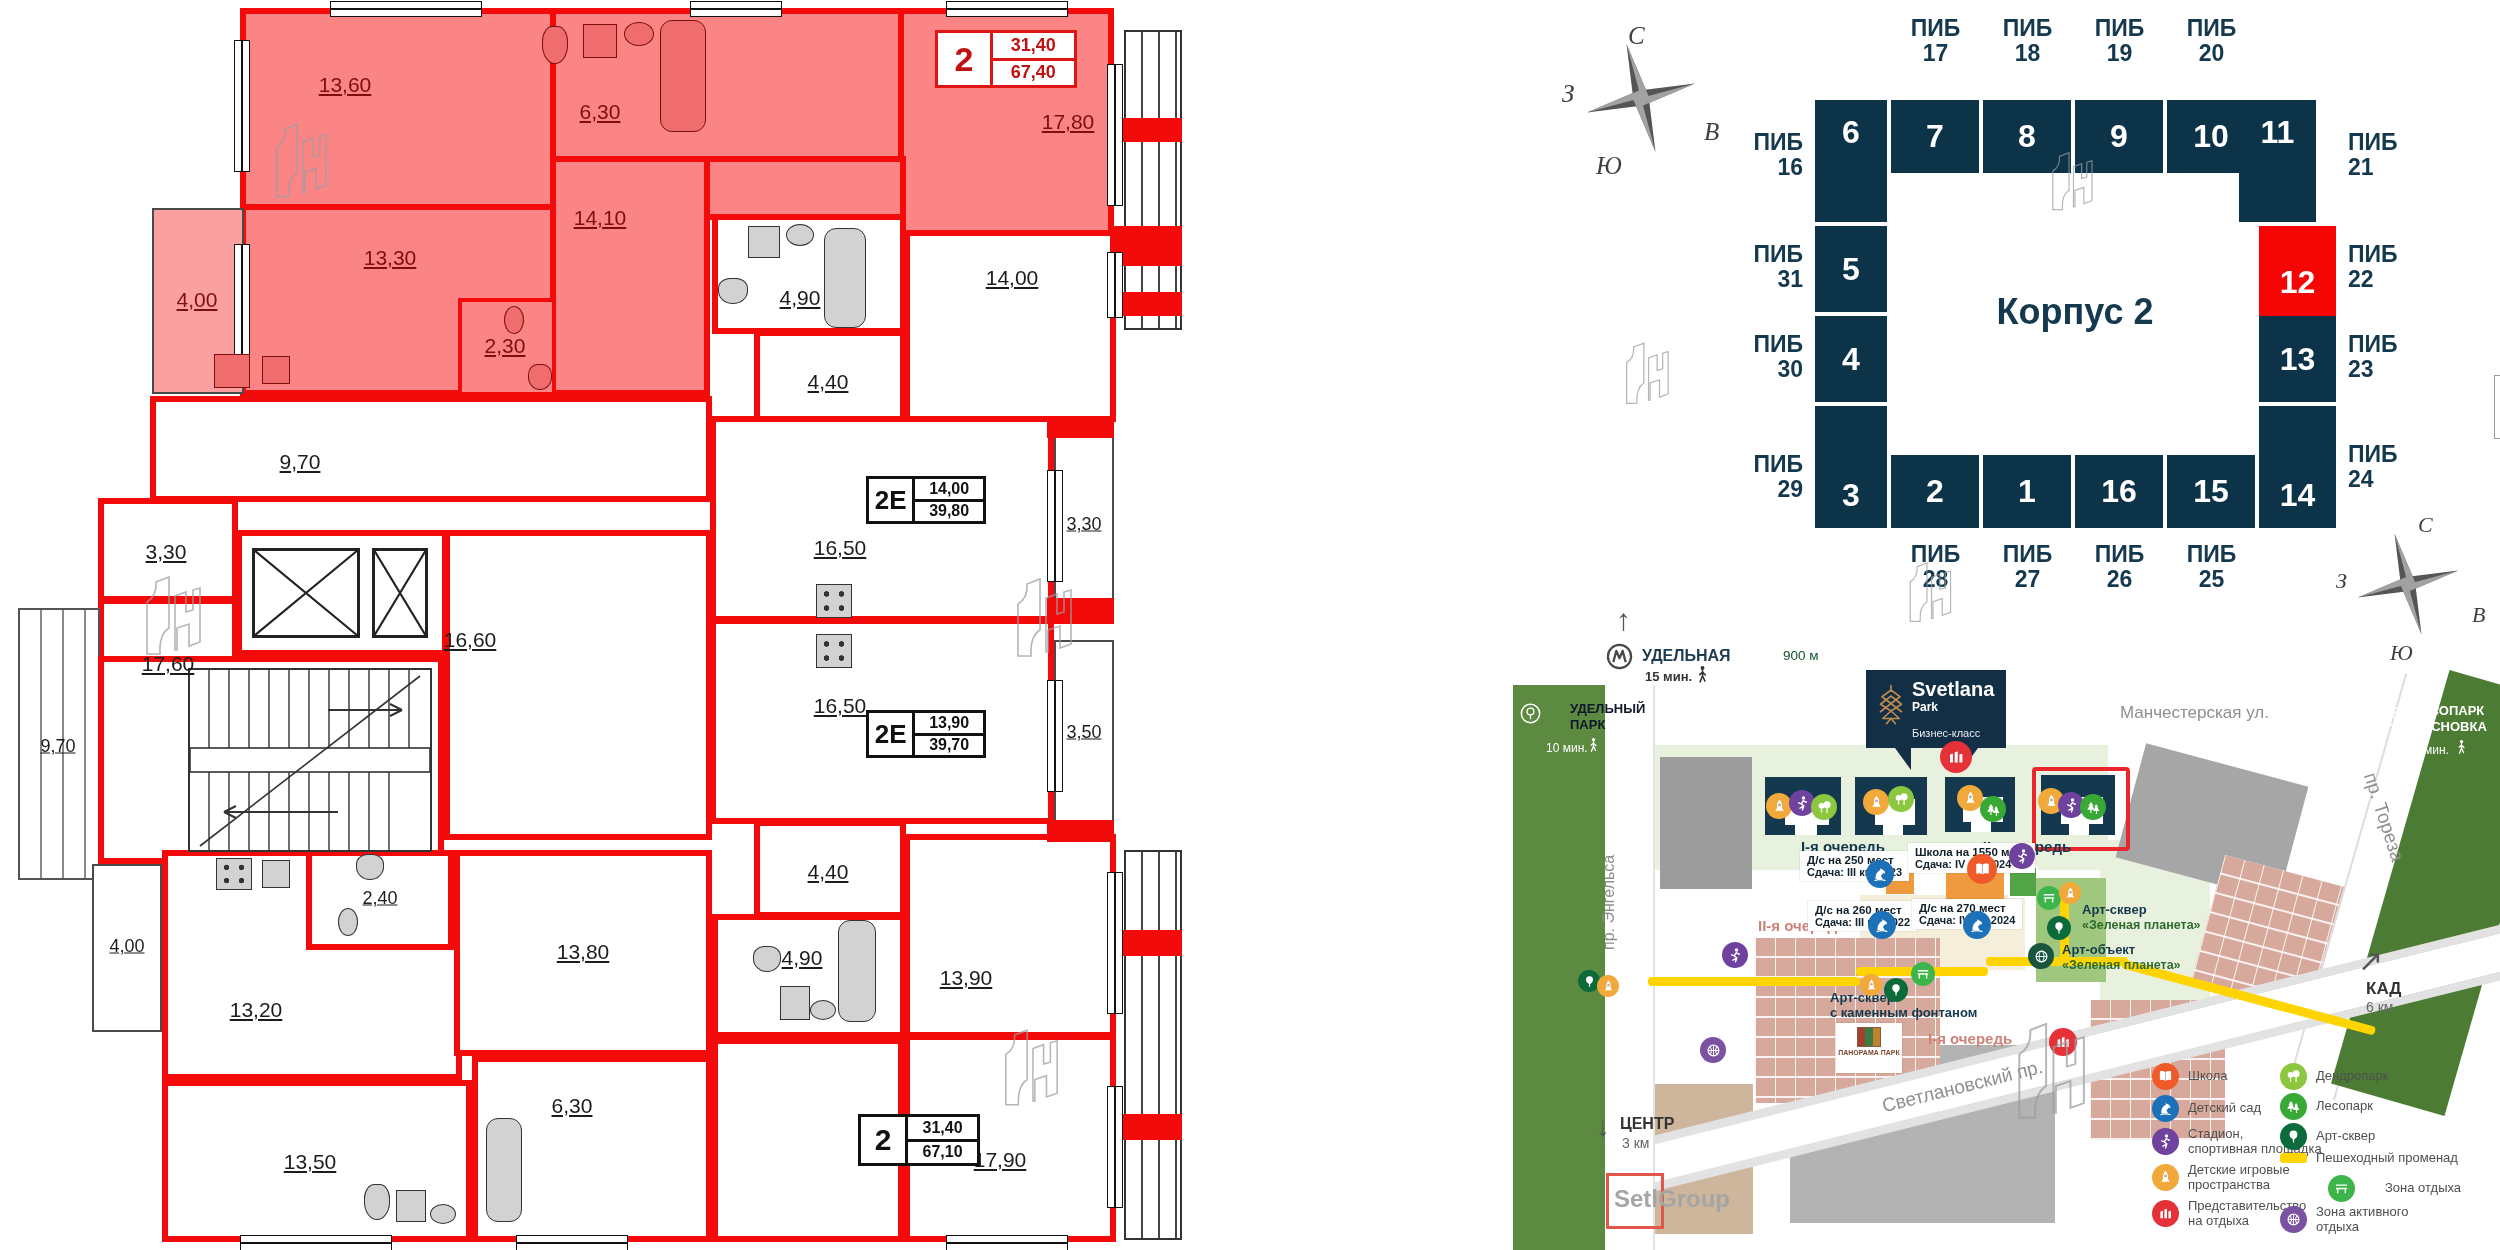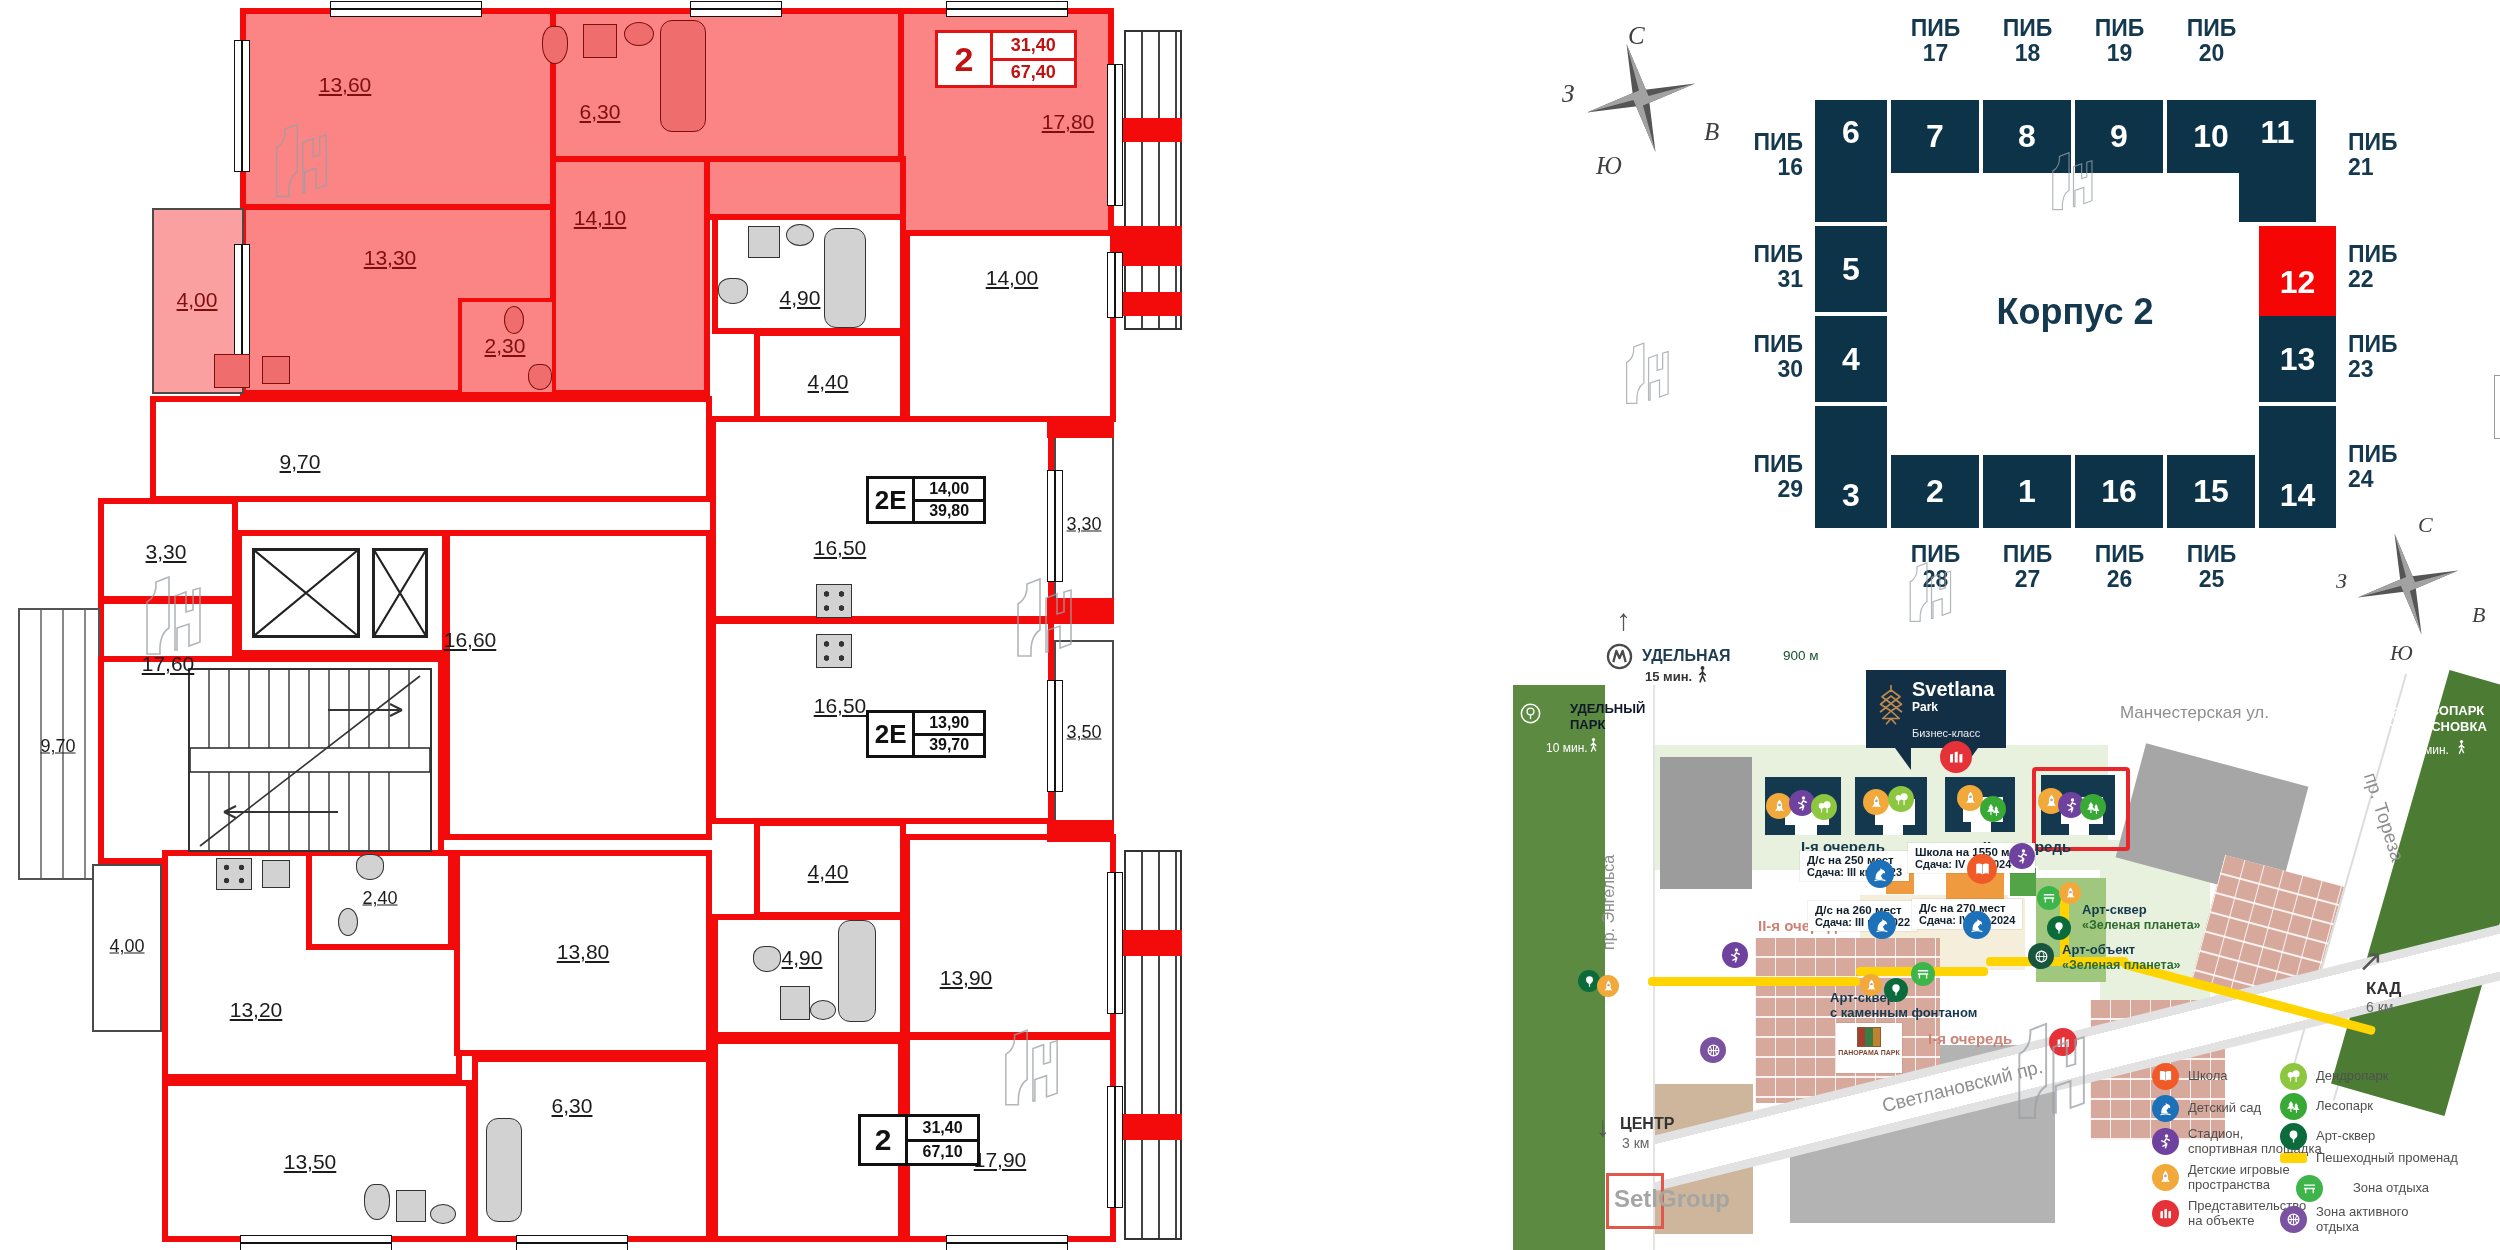--- a/index.html
+++ b/index.html
@@ -812,21 +812,21 @@
         </span>
       </div>
     <div class="legrow" style="left:652px;top:604px;">
       <span class="lc" style="background:#e53138;">
           <svg width="17" height="17">
             <use href="#g-ln"></use>
           </svg>
         </span>
       <span class="lt">
           <span style="display:block">Представительство</span>
-          <span style="display:block">на объекте</span>
+          <span style="display:block">на отдыха</span>
         </span>
       </div>
 
     <div class="legrow" style="left:780px;top:468px;">
       <span class="lc" style="background:#8dc63f;">
           <svg width="17" height="17">
             <use href="#g-trees"></use>
           </svg>
         </span>
       <span class="lt">
@@ -853,21 +853,21 @@
           <span style="display:block">Арт-сквер</span>
         </span>
       </div>
 
     <div class="legrow" style="left:780px;top:556px;">
       <span style="width:27px;height:10px;background:#ffd400;border-radius:3px;flex:0 0 27px;"></span>
       <span class="lt">
           <span style="display:block">Пешеходный променад</span>
         </span>
       </div>
-    <div class="legrow" style="left:796px;top:580px;gap:30px;">
+    <div class="legrow" style="left:828px;top:580px;gap:30px;">
       <span class="lc" style="background:#3db54a;">
           <svg width="17" height="17">
             <use href="#g-bench"></use>
           </svg>
         </span>
       <span class="lt">
           <span style="display:block">Зона отдыха</span>
         </span>
       </div>
     <div class="legrow" style="left:780px;top:610px;">

